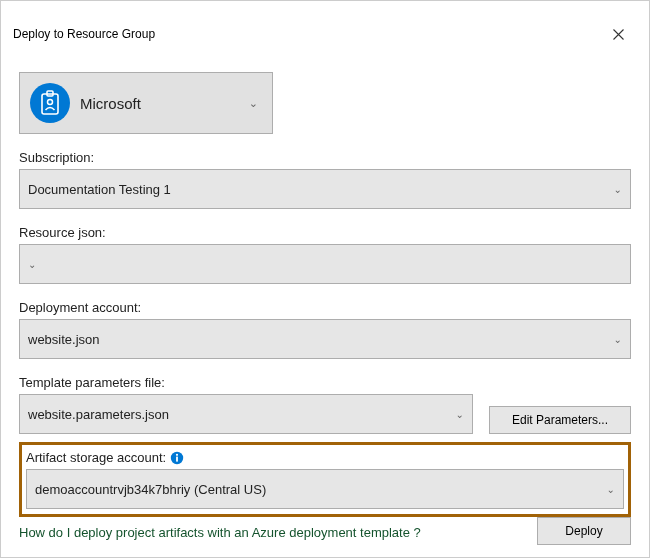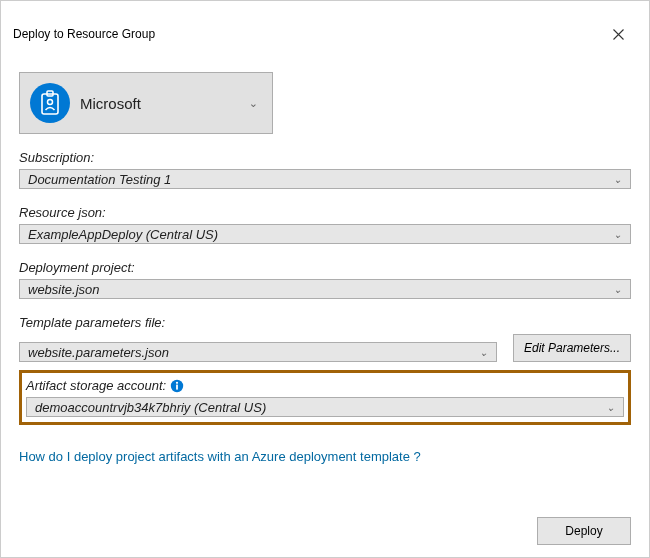--- a/index.html
+++ b/index.html
@@ -5,31 +5,31 @@
     * { box-sizing: border-box; margin: 0; padding: 0; font-family: 'Segoe UI', sans-serif; }
     body { width: 650px; height: 558px; background: #fff; border: 1px solid #ccc; position: relative; }
     .title-bar { height: 32px; display: flex; align-items: center; padding: 0 8px 0 12px; margin-top: 17px; }
     .title-text { font-size: 12px; flex: 1; color: #000; }
     .close-btn { width: 46px; height: 30px; display: flex; align-items: center; justify-content: center; cursor: pointer; }
     .content { padding: 22px 18px 0 18px; }
     .account-selector { width: 254px; height: 62px; border: 1px solid #adadad; background: #e1e1e1; display: flex; align-items: center; padding: 0 10px; cursor: pointer; }
     .account-avatar { width: 40px; height: 40px; border-radius: 50%; background: #0078d4; display: flex; align-items: center; justify-content: center; margin-right: 10px; }
     .account-name { font-size: 15px; color: #222; flex: 1; }
     .account-chevron { color: #666; font-size: 11px; margin-right:4px; }
-    .field-group { margin-top: 16px; font-style: italic; }
+    .field-group { margin-top: 16px; }
     .field-label { font-size: 13px; color: #222; margin-bottom: 4px; display: flex; align-items: center; gap: 4px; }
-    .combo { width: 100%; height: 20px; border: 1px solid #adadad; background: #e6e6e6; display: flex; align-items: center; padding: 0 8px; font-size: 13px; color: #222; cursor: pointer; position: relative; }
+    .combo { width: 100%; height: 40px; border: 1px solid #adadad; background: #e6e6e6; display: flex; align-items: center; padding: 0 8px; font-size: 13px; color: #222; cursor: pointer; position: relative; }
     .combo-value { flex: 1; }
     .combo-chevron { color: #666; font-size: 10px; }
     .row { display: flex; gap: 16px; align-items: flex-end; }
     .row .combo-wrap { flex: 1; }
-    .btn { height: 28px; border: 1px solid #adadad; background: #e6e6e6; font-size: 12px; padding: 0 10px; cursor: pointer; display: flex; align-items: center; }
+    .btn { height: 28px; border: 1px solid #adadad; background: #e6e6e6; font-size: 12px; padding: 0 22px; cursor: pointer; display: flex; align-items: center; }
     .highlight-box { border: 3px solid #a16207; padding: 5px 4px; margin-top: 8px; }
     .highlight-box .field-group { margin-top: 0; }
-    .help-link { color: #0369a1; font-size: 13px; margin-top: 24px; display: inline-block; cursor: pointer; }
+    .help-link { color: #14532d; font-size: 13px; margin-top: 8px; display: inline-block; cursor: pointer; }
     .footer { position: absolute; bottom: 12px; right: 18px; display: flex; gap: 12px; }
     .footer .btn { width: 94px; justify-content: center; }
     .info-icon { width: 14px; height: 14px; display:inline-flex; align-items:center; justify-content:center; }
   </style>
 </head>
 <body>
 
 <div class="title-bar">
   <div class="title-text">Deploy to Resource Group</div>
   <div class="close-btn">
@@ -58,27 +58,26 @@
     <div class="field-label">Subscription:</div>
     <div class="combo">
       <span class="combo-value">Documentation Testing 1</span>
       <span class="combo-chevron">⌄</span>
     </div>
   </div>
 
   <div class="field-group">
     <div class="field-label">Resource json:</div>
     <div class="combo">
-      <span class="combo-value">ExampleAppDeploy (Central US)</span>
       <span class="combo-chevron">⌄</span>
     </div>
   </div>
 
   <div class="field-group">
-    <div class="field-label">Deployment project:</div>
+    <div class="field-label">Deployment account:</div>
     <div class="combo">
       <span class="combo-value">website.json</span>
       <span class="combo-chevron">⌄</span>
     </div>
   </div>
 
   <div class="field-group">
     <div class="field-label">Template parameters file:</div>
     <div class="row">
       <div class="combo-wrap" style="flex:1">

